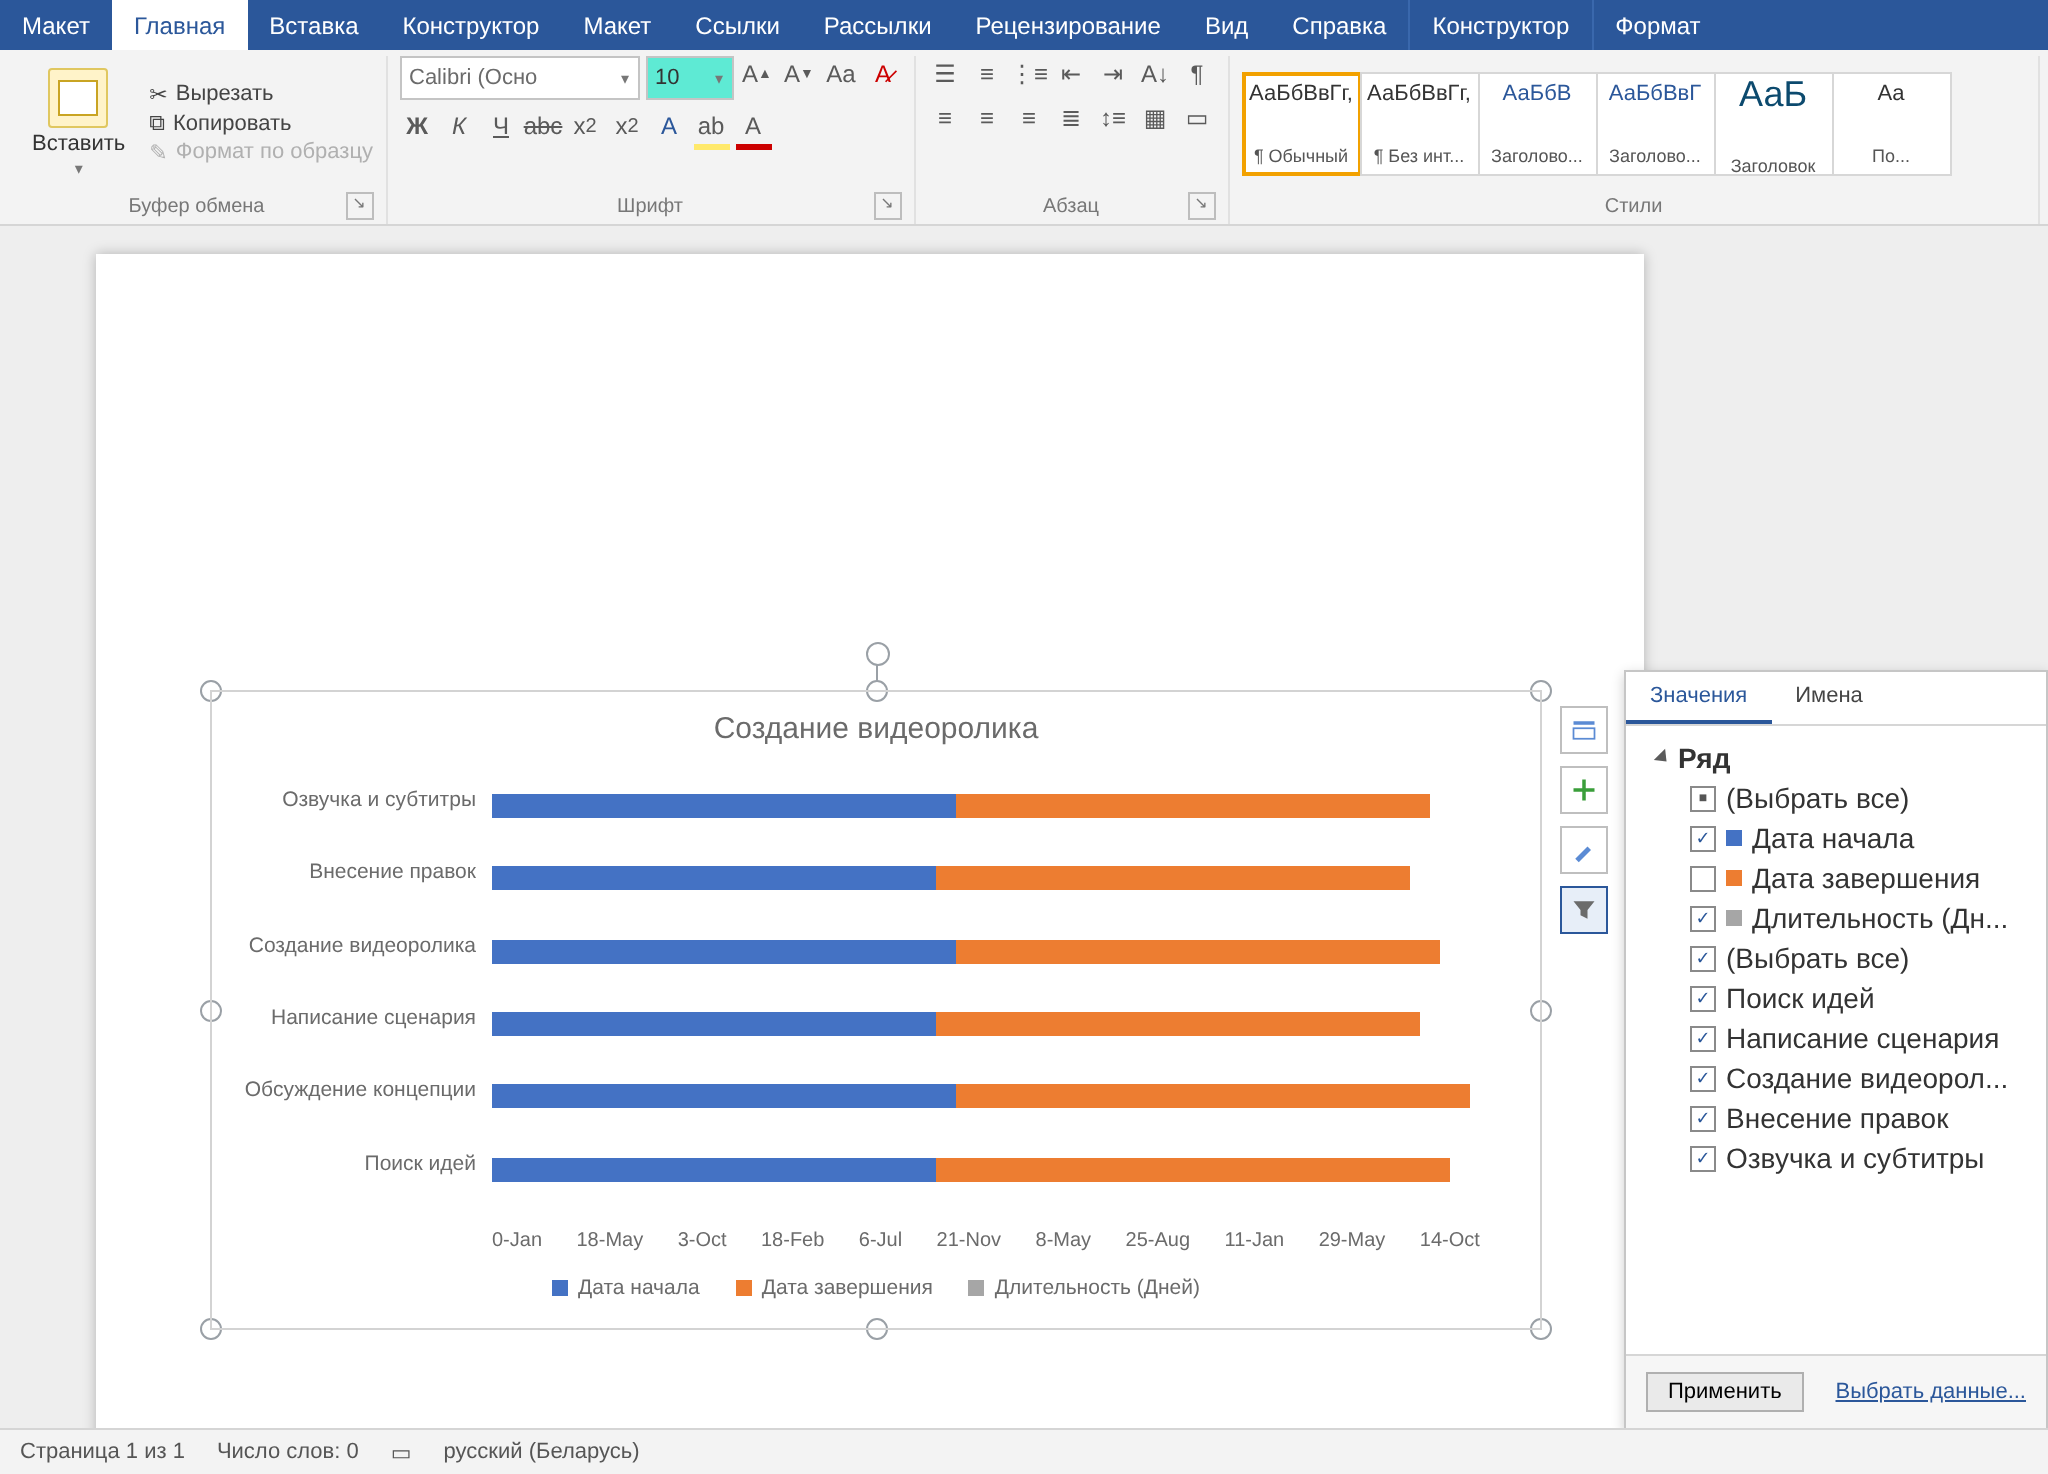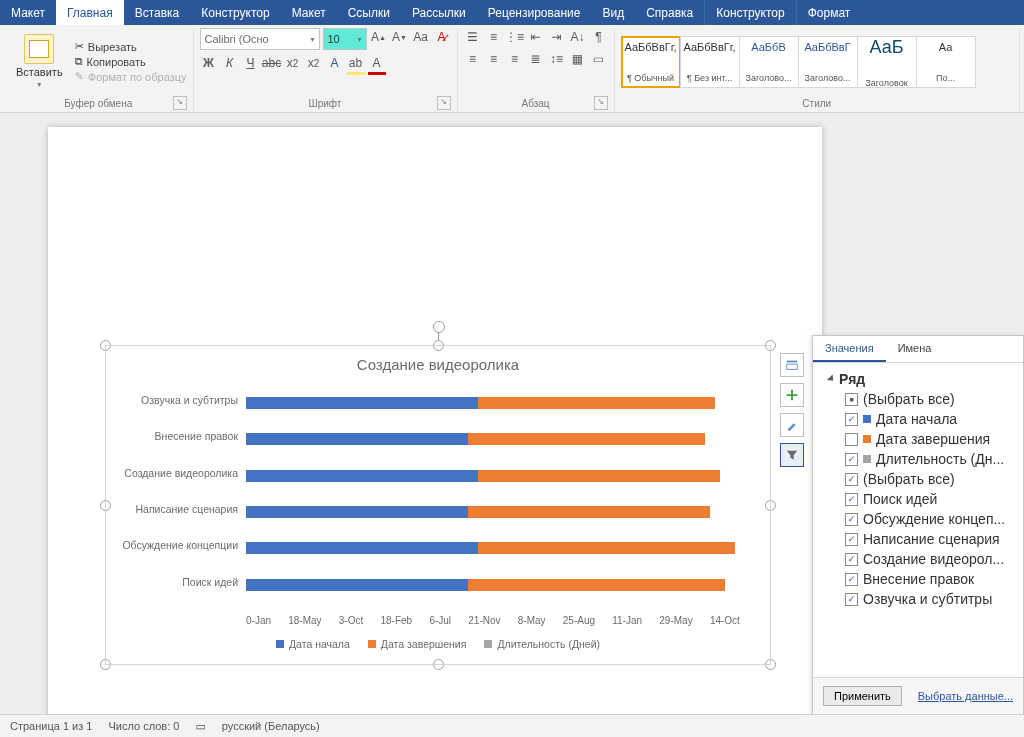--- a/index.html
+++ b/index.html
@@ -353,24 +353,20 @@
     <div class="node" style="padding-left:24px">
         <span class="cb on"></span>
         <span>(Выбрать все)</span>
       </div>
     <div class="node" style="padding-left:24px">
         <span class="cb on"></span>
         <span>Поиск идей</span>
       </div>
     <div class="node" style="padding-left:24px">
         <span class="cb on"></span>
-        <span>Обсуждение концеп...</span>
-      </div>
-    <div class="node" style="padding-left:24px">
-        <span class="cb on"></span>
         <span>Написание сценария</span>
       </div>
     <div class="node" style="padding-left:24px">
         <span class="cb on"></span>
         <span>Создание видеорол...</span>
       </div>
     <div class="node" style="padding-left:24px">
         <span class="cb on"></span>
         <span>Внесение правок</span>
       </div>

